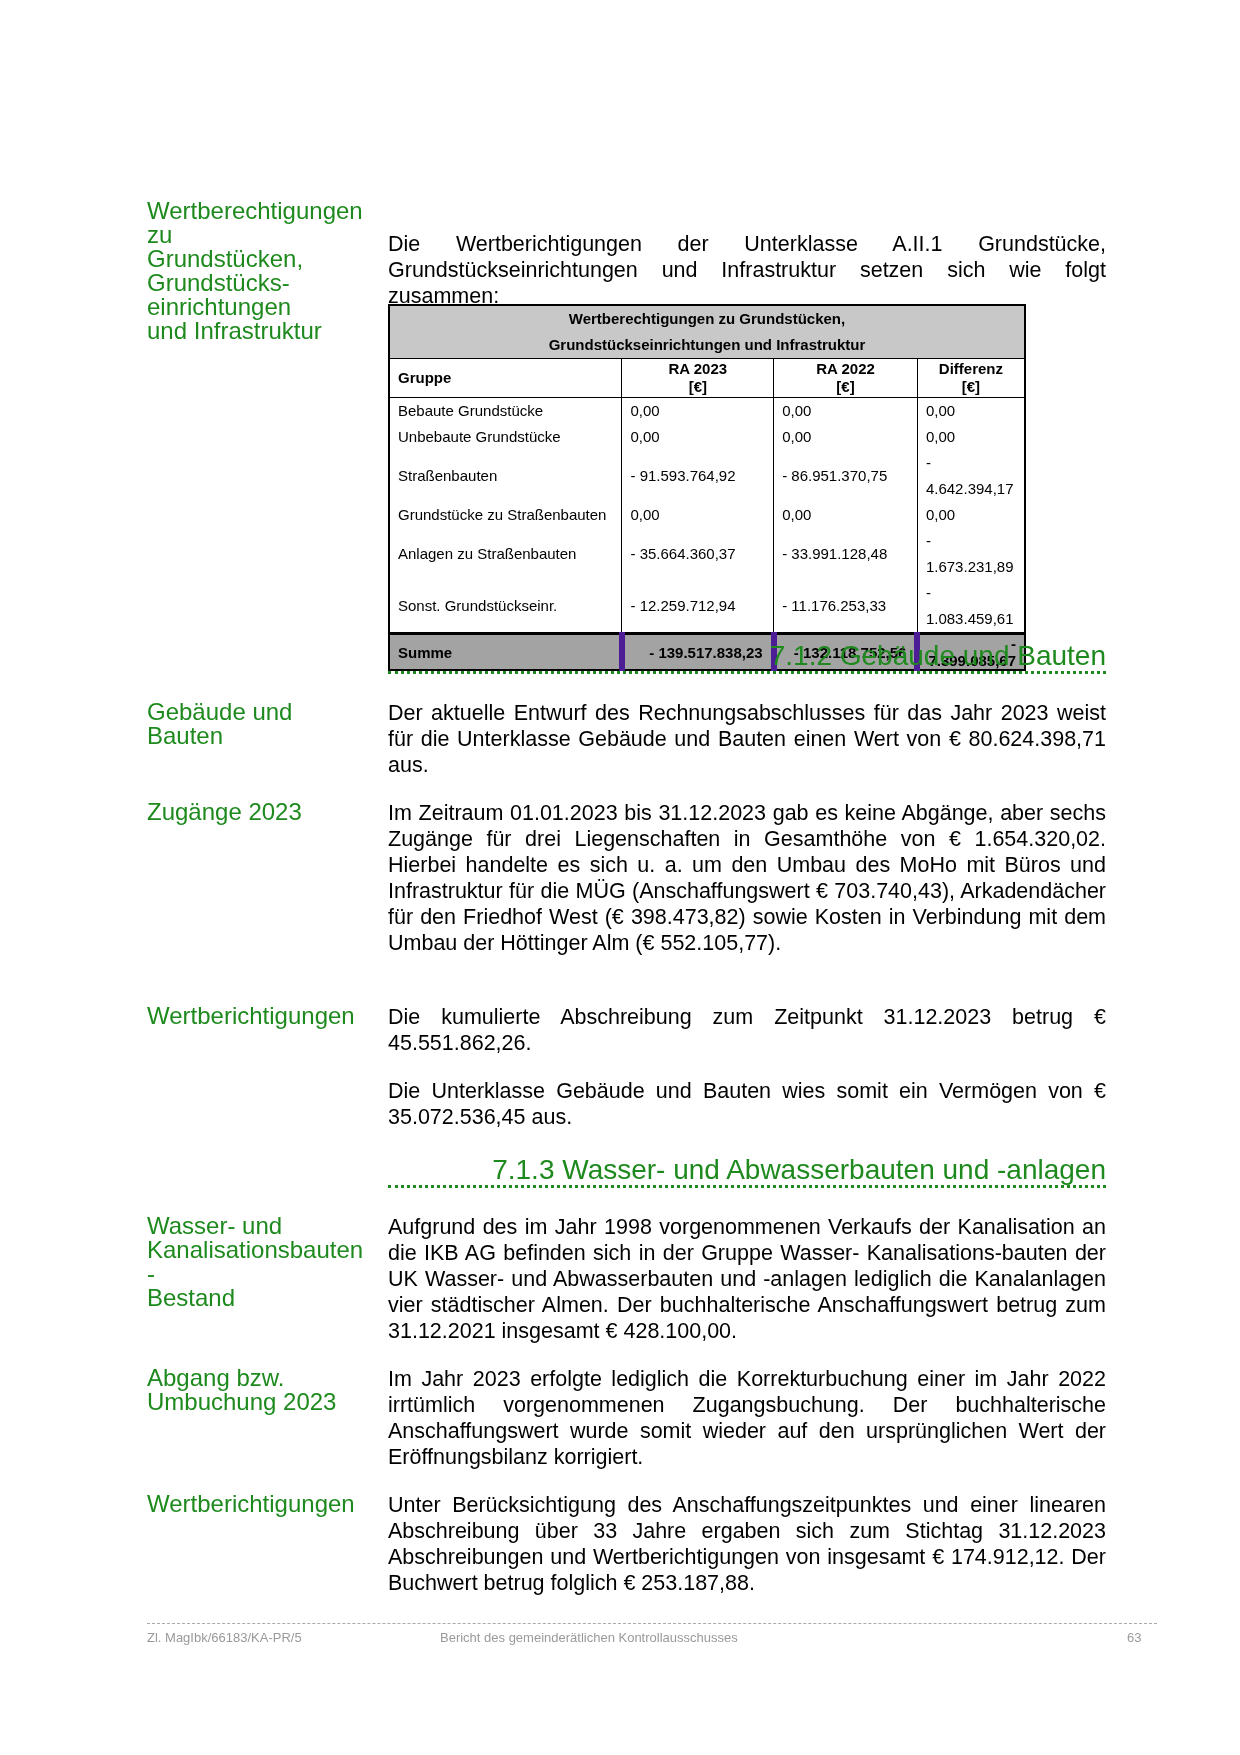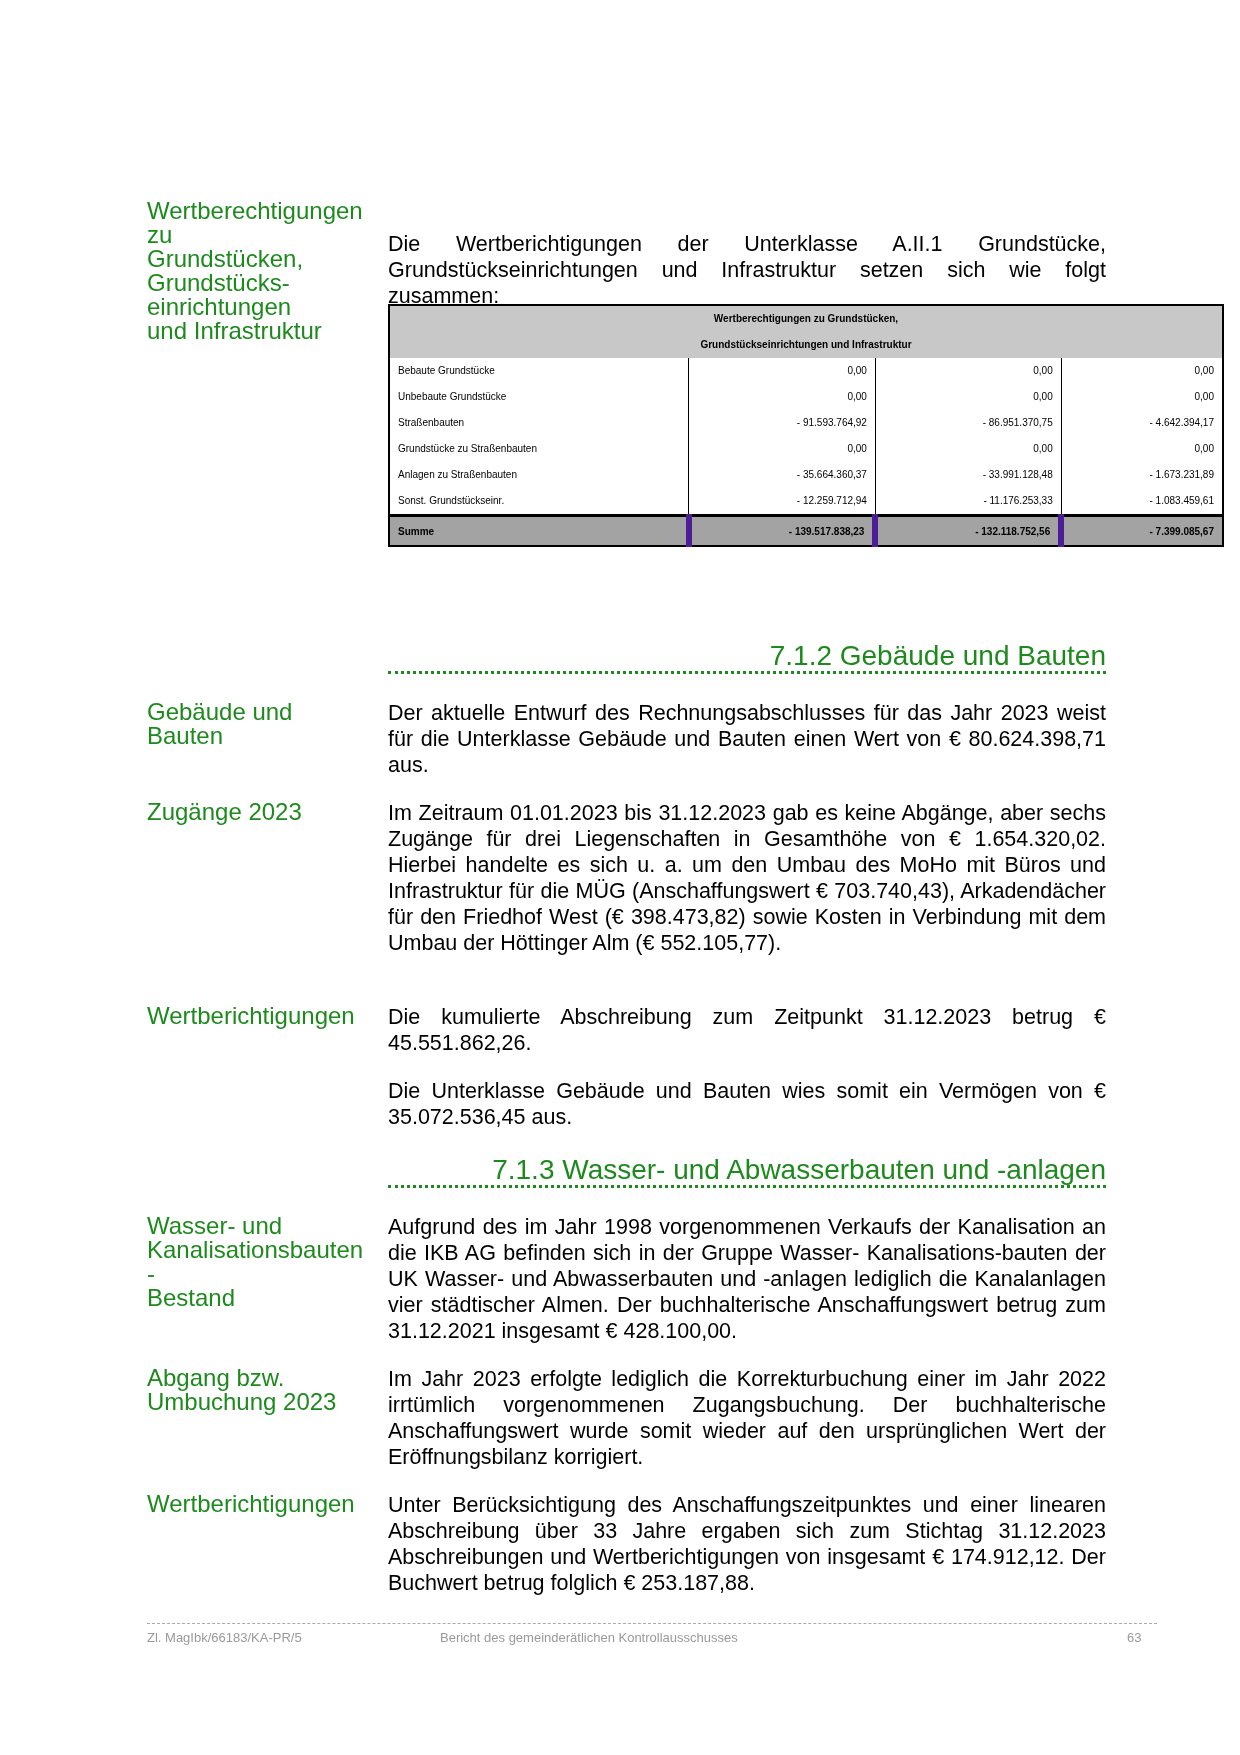--- a/index.html
+++ b/index.html
@@ -8,31 +8,31 @@
   .page { position: absolute; left: 0; top: 0; width: 1240px; height: 1755px; }
   .side { position: absolute; left: 147px; width: 225px; color: #1e8a1e;
           font-size: 24px; line-height: 24px; }
   .body { position: absolute; left: 388px; width: 718px; font-size: 21.5px;
           line-height: 26px; text-align: justify; }
   .body p { margin: 0; }
   .heading { position: absolute; left: 388px; width: 718px; text-align: right;
              color: #1e8a1e; font-size: 28px; line-height: 26px; }
   .dots { position: absolute; left: 388px; width: 718px; height: 0;
           border-bottom: 3px dotted #1e8a1e; }
-  table.wb { position: absolute; left: 388px; top: 304px; width: 836px;
-             border-collapse: collapse; border: 2px solid #000; font-size: 10px; }
+  table.wb { position: absolute; left: 388px; top: 304px; width: 638px;
+             border-collapse: collapse; border: 2px solid #000; font-size: 15px; }
   table.wb td, table.wb th { padding: 0 8px; }
   .title-row th { background: #c8c8c8; font-weight: bold; text-align: center;
                   height: 26px; line-height: 26px; }
   .hdr-row th { border-top: 1px solid #000; border-bottom: 1px solid #000;
                 font-weight: bold; line-height: 18px; height: 38px; }
   .hdr-row th.c { text-align: center; border-left: 1px solid #000; }
   .hdr-row th.l { text-align: left; }
   .data-row td { height: 26px; line-height: 26px; }
-  .data-row td.n { text-align: right; border-left: 1px solid #000; }
+  .data-row td.n { text-align: left; border-left: 1px solid #000; }
   .sum-row td { background: #a3a3a3; font-weight: bold; height: 28px;
                 border-top: 3px solid #000; }
   .sum-row td.n { text-align: right; border-left: 6px solid #4c1d95; }
   .footer-line { position: absolute; left: 147px; top: 1623px; width: 1010px;
                  border-top: 1.5px dashed #aaaaaa; }
   .footer { position: absolute; top: 1630px; color: #9a9a9a; font-size: 13px; }
 </style>
 </head>
 <body>
 
@@ -48,20 +48,35 @@
   <div class="body" style="top:199px;margin-top:32px;">
     <p>Die Wertberichtigungen der Unterklasse A.II.1 Grundstücke, Grundstückseinrichtungen und Infrastruktur setzen sich wie folgt zusammen:</p>
   </div>
 
   <table class="wb">
     <tbody>
         <tr class="title-row">
       <th colspan="4">
         <div>Wertberechtigungen zu Grundstücken,</div>
         <div>Grundstückseinrichtungen und Infrastruktur</div>
+      </th>
+    </tr>
+    <tr class="hdr-row">
+      <th class="l" style="width:245px;">Gruppe</th>
+      <th class="c" style="width:142px;">
+        <div>RA 2023</div>
+        <div>[€]</div>
+      </th>
+      <th class="c" style="width:132px;">
+        <div>RA 2022</div>
+        <div>[€]</div>
+      </th>
+      <th class="c">
+        <div>Differenz</div>
+        <div>[€]</div>
       </th>
     </tr>
     <tr class="data-row">
       <td>Bebaute Grundstücke</td>
       <td class="n">0,00</td>
       <td class="n">0,00</td>
       <td class="n">0,00</td>
     </tr>
     <tr class="data-row">
       <td>Unbebaute Grundstücke</td>

